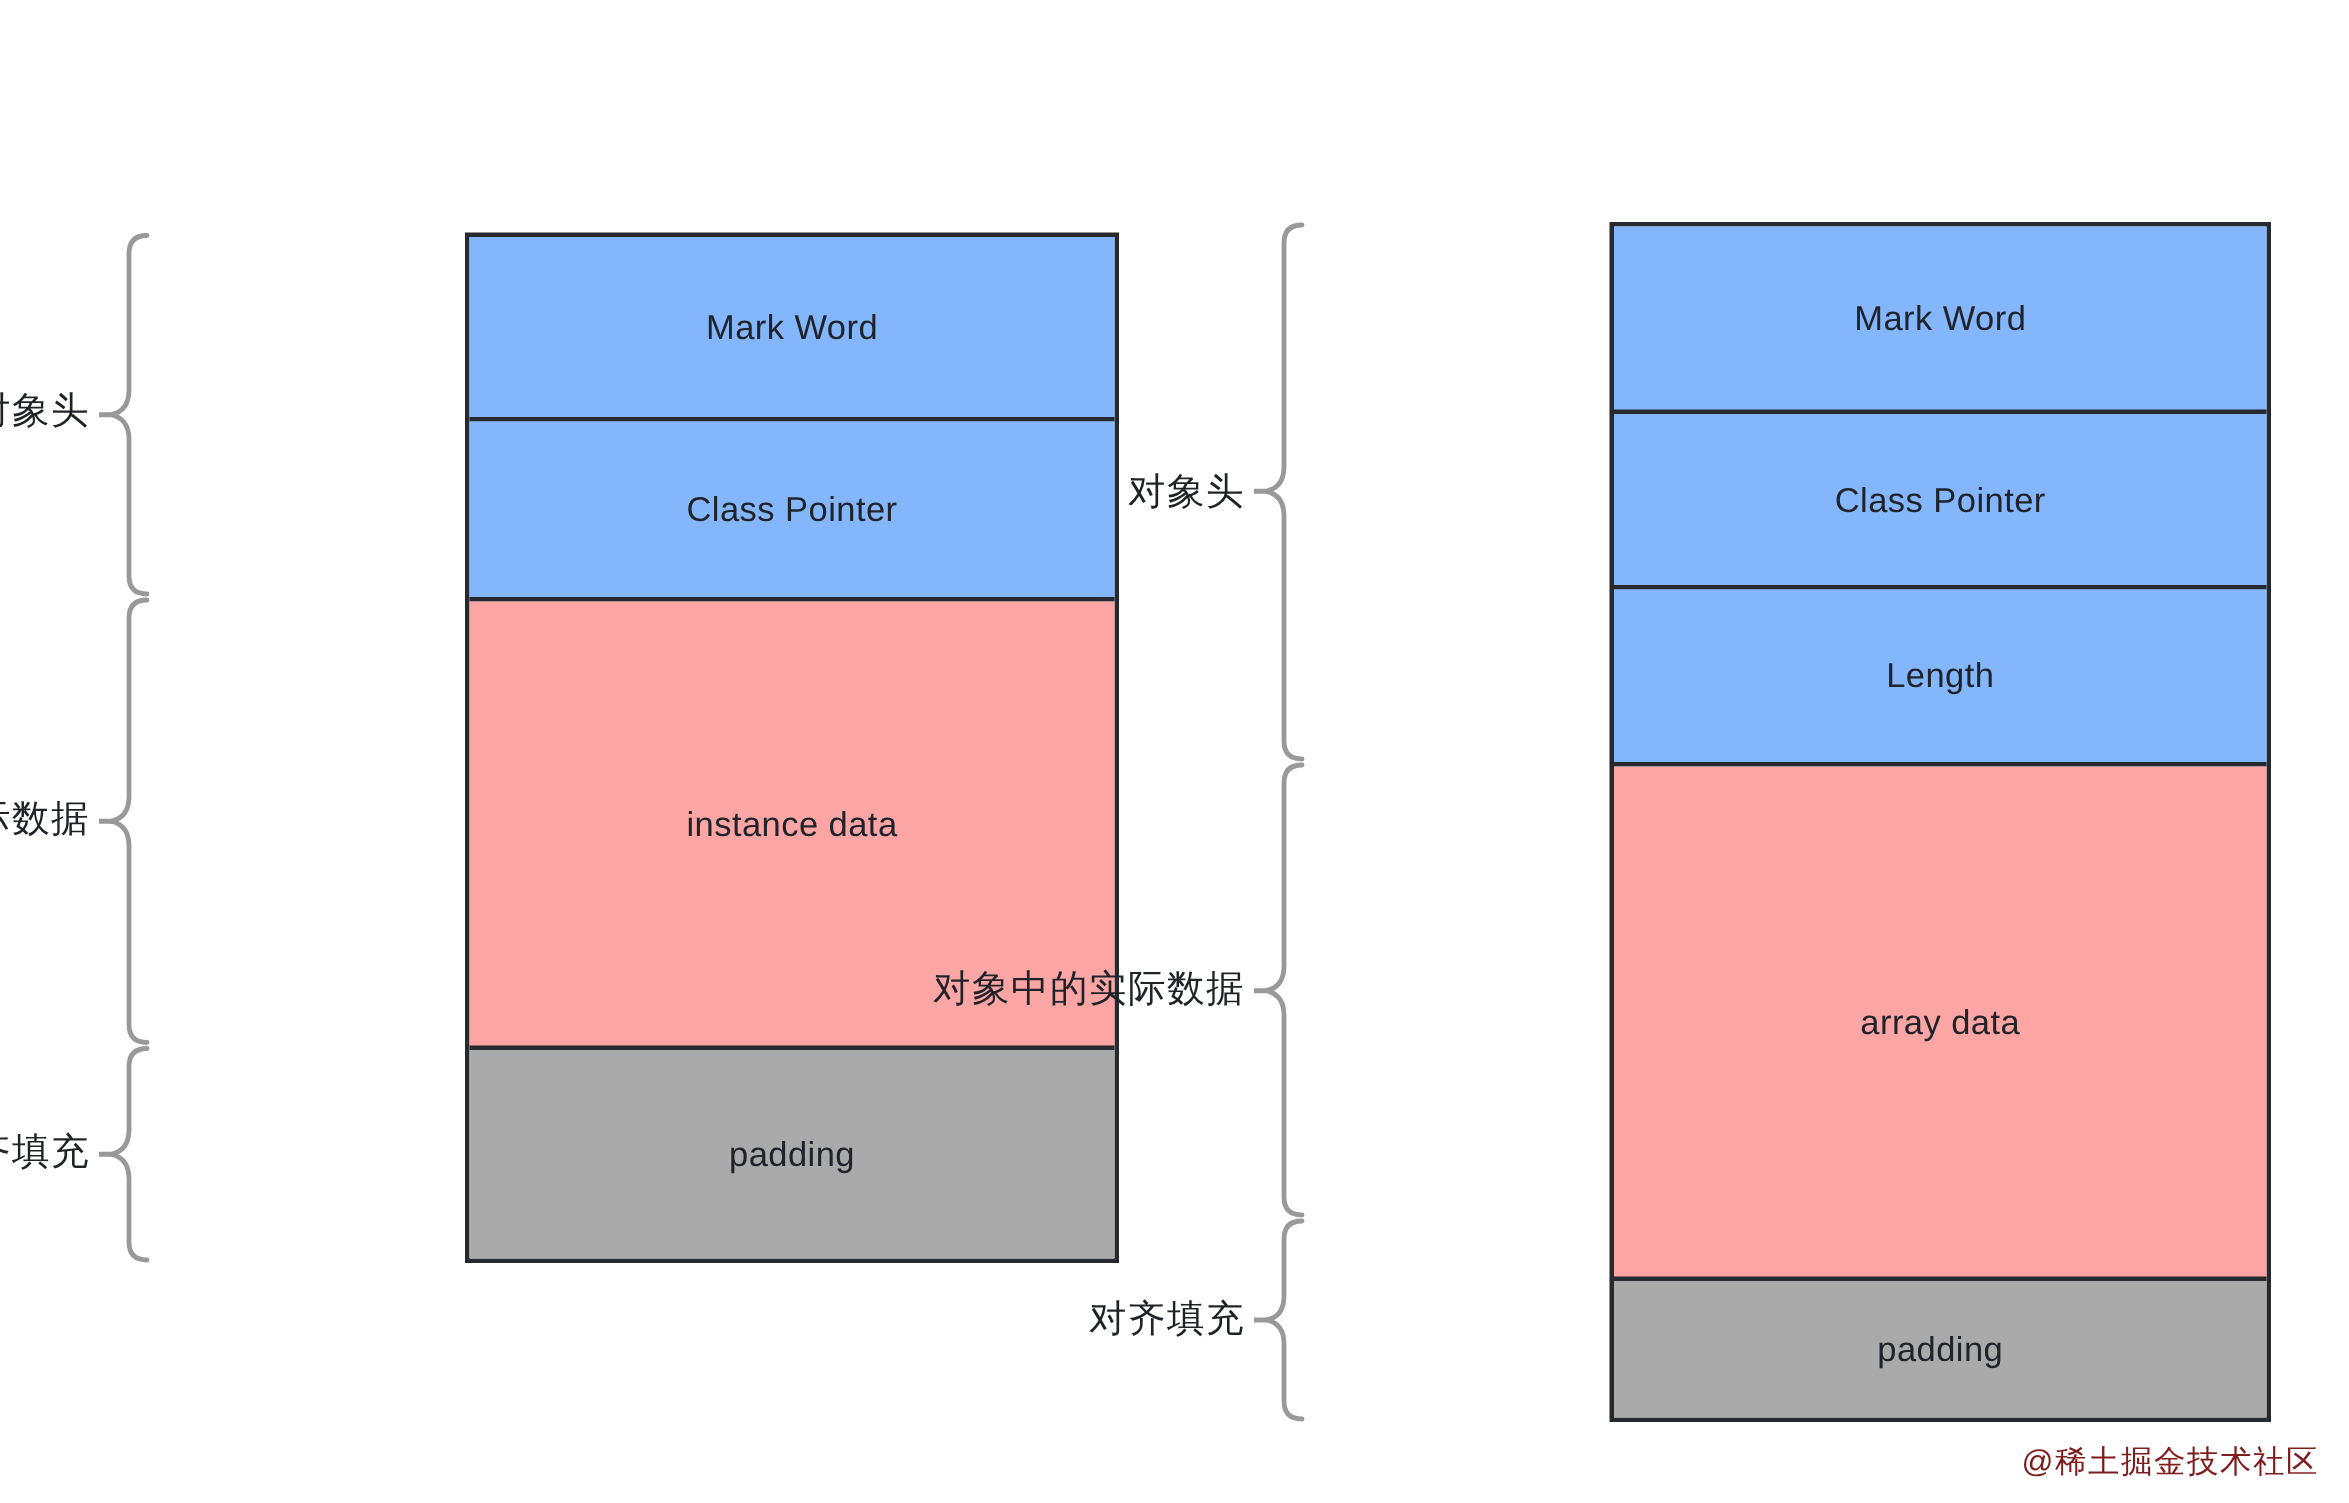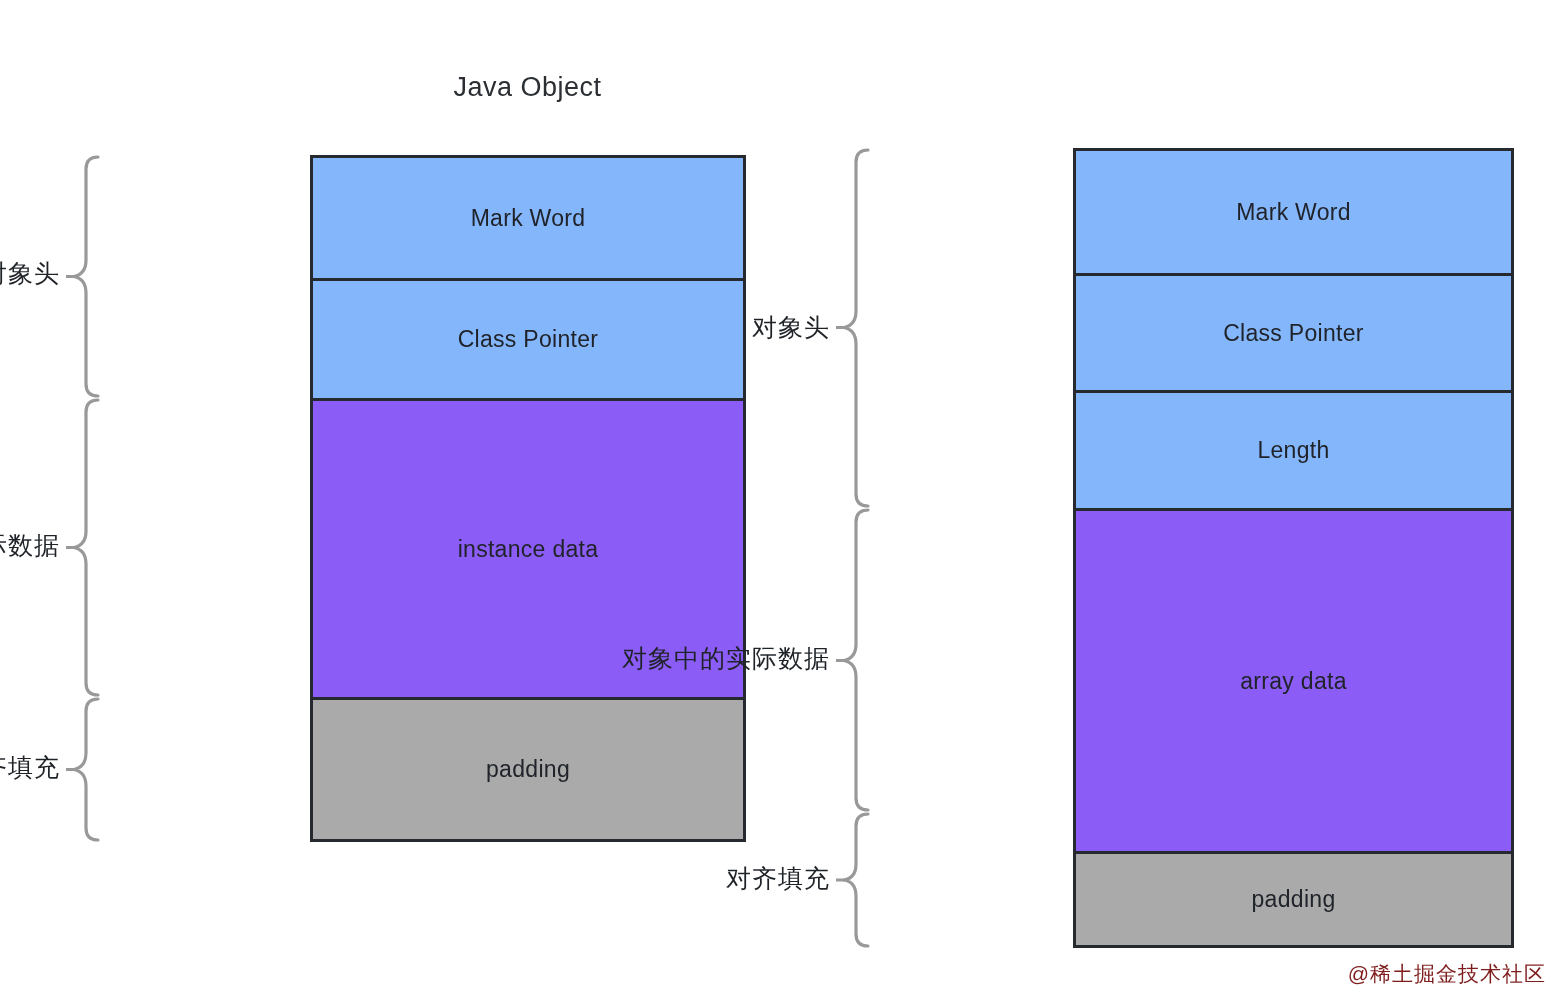--- a/index.html
+++ b/index.html
@@ -51,21 +51,21 @@
     align-items: center;
     justify-content: center;
     font-size: 23px;
     color: #20242a;
     letter-spacing: 0.3px;
     border-bottom: 3px solid #26292e;
     overflow: hidden;
   }
   .mem-row:last-child { border-bottom: none; }
   .mem-row.blue  { background: #84b6fb; }
-  .mem-row.green { background: #8b5cf6; }
+  .mem-row.green { background: #fca5a5; }
   .mem-row.gray  { background: #aaaaaa; }
 
   
   .brace-group {
     position: absolute;
     display: flex;
     flex-direction: row;
     align-items: center;
   }
   .brace-label {
@@ -102,21 +102,20 @@
     color: #7f1d1d;
     letter-spacing: 1px;
     white-space: nowrap;
   }
 </style>
 </head>
 <body>
 
 <div id="stage">
 
-  <div class="diagram-title" id="title-java">Java Object</div>
 
   <div class="memory-column" id="java-column">
     <div class="mem-row blue" style="height:123px">
       <span>Mark Word</span>
     </div>
     <div class="mem-row blue" style="height:120px">
       <span>Class Pointer</span>
     </div>
     <div class="mem-row green" style="height:299px">
       <span>instance data</span>

